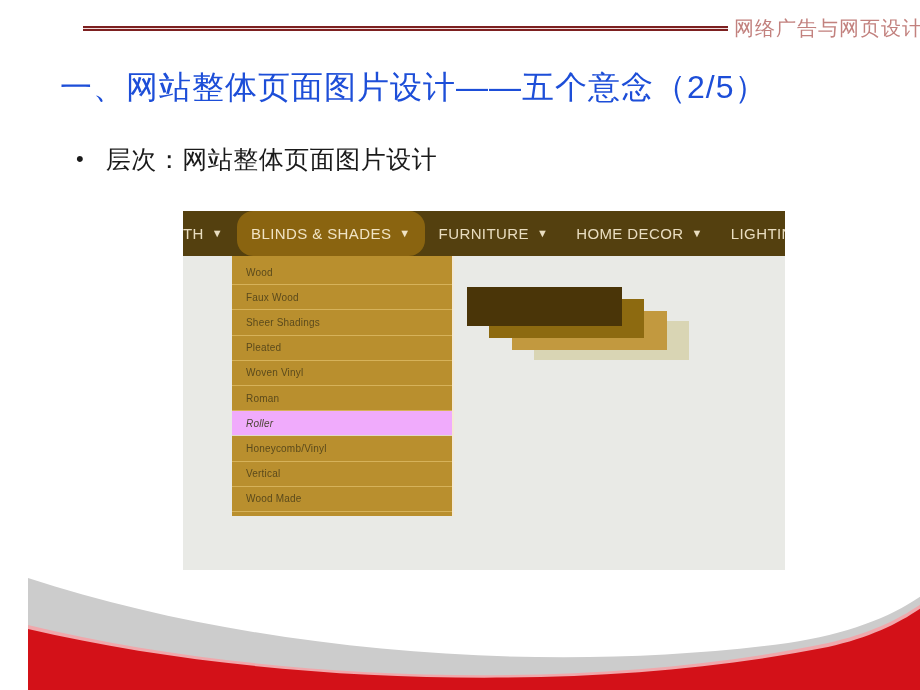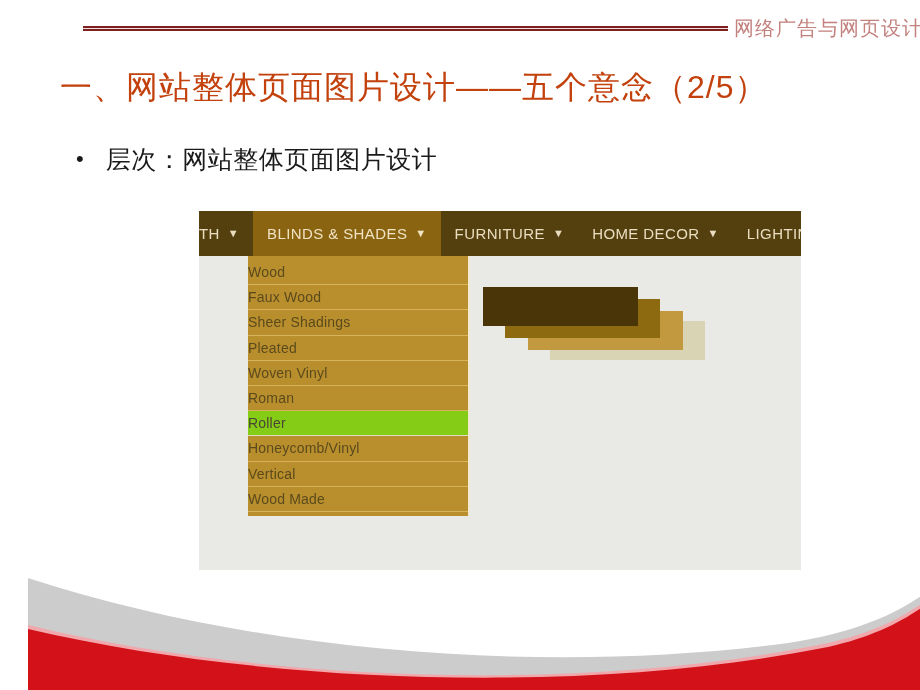--- a/index.html
+++ b/index.html
@@ -47,21 +47,21 @@
     color:#c2817e;
     white-space:nowrap;
   }
 
   
   #slide-title{
     position:absolute;
     left:32px; top:65px;
     font-size:32px;
     line-height:44px;
-    color:#c2410c;
+    color:#1d4ed8;
     letter-spacing:1px;
     white-space:nowrap;
   }
 
   
   #bullet-row{
     position:absolute;
     left:48px; top:140px;
     display:flex;
     align-items:center;
@@ -76,21 +76,21 @@
     font-size:25px;
     line-height:38px;
     color:#1a1a1a;
     letter-spacing:0.5px;
     white-space:nowrap;
   }
 
   
   #web-shot{
     position:absolute;
-    left:171px; top:211px;
+    left:155px; top:211px;
     width:602px; height:359px;
     background:#e9eae6;
     overflow:hidden;
   }
 
   
   #nav-bar{
     position:absolute;
     left:0; top:0;
     width:602px; height:45px;
@@ -106,51 +106,54 @@
     color:#e9ddc0;
     font-size:15px;
     letter-spacing:0.4px;
     white-space:nowrap;
     font-family:"Liberation Sans","DejaVu Sans",sans-serif;
   }
   .nav-item.first{ padding-left:0; }
   .nav-item.active{
     background:#8a6410;
     color:#f0e3c4;
+    border-radius:16px;
   }
   .nav-item .caret{
     margin-left:8px;
     font-size:11px;
     line-height:1;
   }
 
   
   #dropdown{
     position:absolute;
     left:49px; top:45px;
     width:222px;
     background:#b98f2e;
     padding:4px 0 4px 0;
     border-right:2px solid #f3e8d4;
   }
   .dd-item{
     height:25.2px;
     display:flex;
     align-items:center;
-    font-size:14px;
+    padding-left:14px;
+    font-size:10px;
     color:#5b4a1c;
     letter-spacing:0.2px;
     background:#b98f2e;
     border-bottom:1px solid #d6b25a;
     white-space:nowrap;
   }
   .dd-item.selected{
-    background:#84cc16;
+    background:#f0abfc;
     color:#4b4534;
     border-bottom:1px solid #e0dcc6;
+    font-style:italic;
   }
 
   
   .cascade{
     position:absolute;
   }
   #rect-1{ left:351px; top:110px; width:155px; height:39px; background:#d9d5b4; }
   #rect-2{ left:329px; top:100px; width:155px; height:39px; background:#c2993f; }
   #rect-3{ left:306px; top:88px;  width:155px; height:39px; background:#8d6a10; }
 

